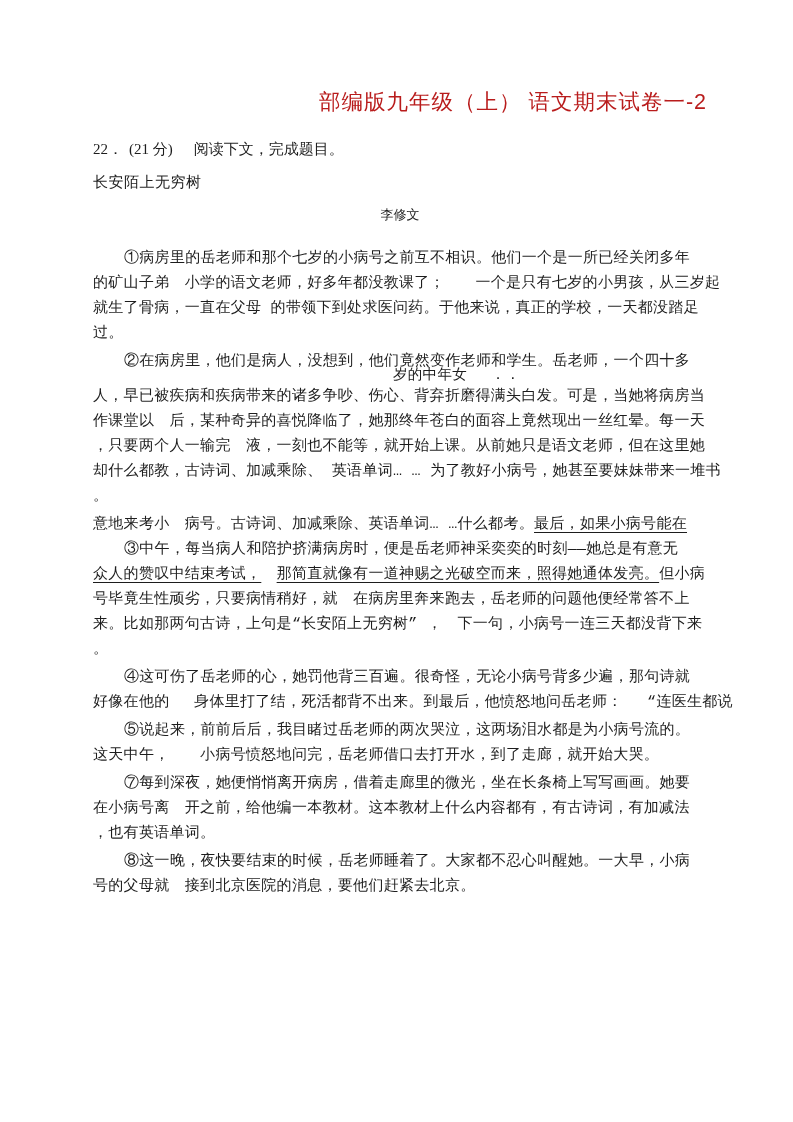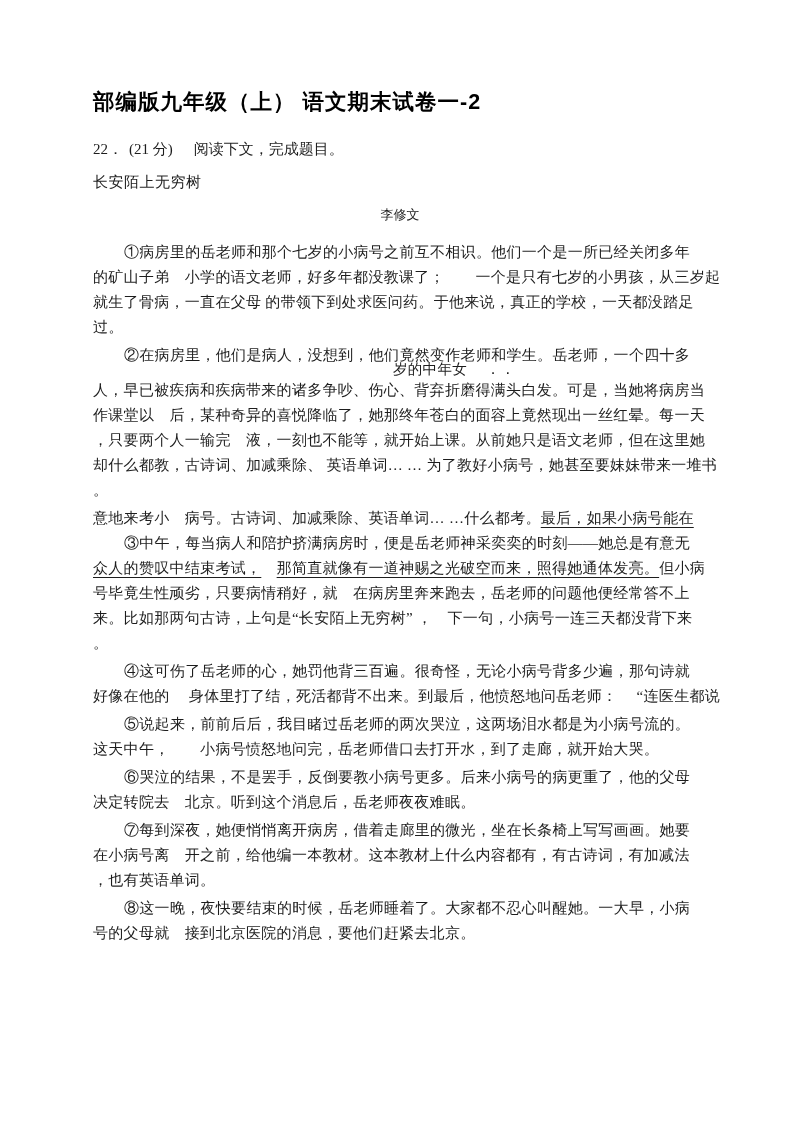--- a/index.html
+++ b/index.html
@@ -12,26 +12,26 @@
     color: #1d1d1d;
     font-family: "Liberation Serif", "DejaVu Serif", serif;
     overflow: hidden;
   }
   .page {
     width: 793px;
     height: 1122px;
     padding: 88px 86px 0 93px;
   }
   .doc-title {
-    text-align: left;
+    text-align: right;
     font-family: "Liberation Sans", "DejaVu Sans", sans-serif;
-    font-weight: bold;
+    font-weight: normal;
     font-size: 21.5px;
     line-height: 28px;
-    color: #000000;
+    color: #b91c1c;
     letter-spacing: 1px;
     white-space: nowrap;
   }
   .question-line {
     margin-top: 23px;
     font-size: 15px;
     line-height: 21px;
     white-space: pre;
   }
   .q-score { margin-left: 6px; }
@@ -42,21 +42,21 @@
     font-size: 15px;
     line-height: 21px;
     letter-spacing: 0.5px;
   }
   .art-author {
     margin-top: 11px;
     text-align: center;
     font-size: 13px;
     line-height: 21px;
   }
-  .article-body { margin-top: 15px; }
+  .article-body { margin-top: 21px; font-family: Liberation Mono, monospace; }
   .para { margin-top: 3px; }
   .line {
     font-size: 15px;
     line-height: 25px;
     letter-spacing: 0.3px;
     white-space: pre;
   }
   .line.indent { padding-left: 31px; }
   .line.sub {
     line-height: 13px;
@@ -108,24 +108,20 @@
       </div>
       <div class="para">
         <div class="line indent"><span>④这可伤了岳老师的心，她罚他背三百遍。很奇怪，无论小病号背多少遍，那句诗就</span></div>
         <div class="line"><span>好像在他的　 身体里打了结，死活都背不出来。到最后，他愤怒地问岳老师：　 “连医生都说</span></div>
       </div>
       <div class="para">
         <div class="line indent"><span>⑤说起来，前前后后，我目睹过岳老师的两次哭泣，这两场泪水都是为小病号流的。</span></div>
         <div class="line"><span>这天中午，　　小病号愤怒地问完，岳老师借口去打开水，到了走廊，就开始大哭。</span></div>
       </div>
       <div class="para">
-        <div class="line indent"><span>⑥哭泣的结果，不是罢手，反倒要教小病号更多。后来小病号的病更重了，他的父母</span></div>
-        <div class="line"><span>决定转院去　北京。听到这个消息后，岳老师夜夜难眠。</span></div>
-      </div>
-      <div class="para">
         <div class="line indent"><span>⑦每到深夜，她便悄悄离开病房，借着走廊里的微光，坐在长条椅上写写画画。她要</span></div>
         <div class="line"><span>在小病号离　开之前，给他编一本教材。这本教材上什么内容都有，有古诗词，有加减法</span></div>
         <div class="line"><span>，也有英语单词。</span></div>
       </div>
       <div class="para">
         <div class="line indent"><span>⑧这一晚，夜快要结束的时候，岳老师睡着了。大家都不忍心叫醒她。一大早，小病</span></div>
         <div class="line"><span>号的父母就　接到北京医院的消息，要他们赶紧去北京。</span></div>
       </div>
     </div>
 </div>

